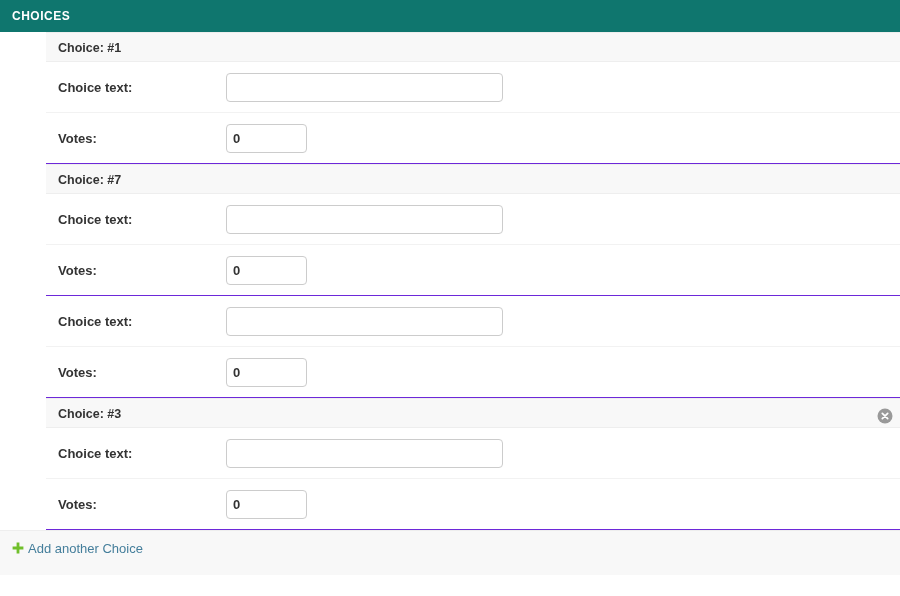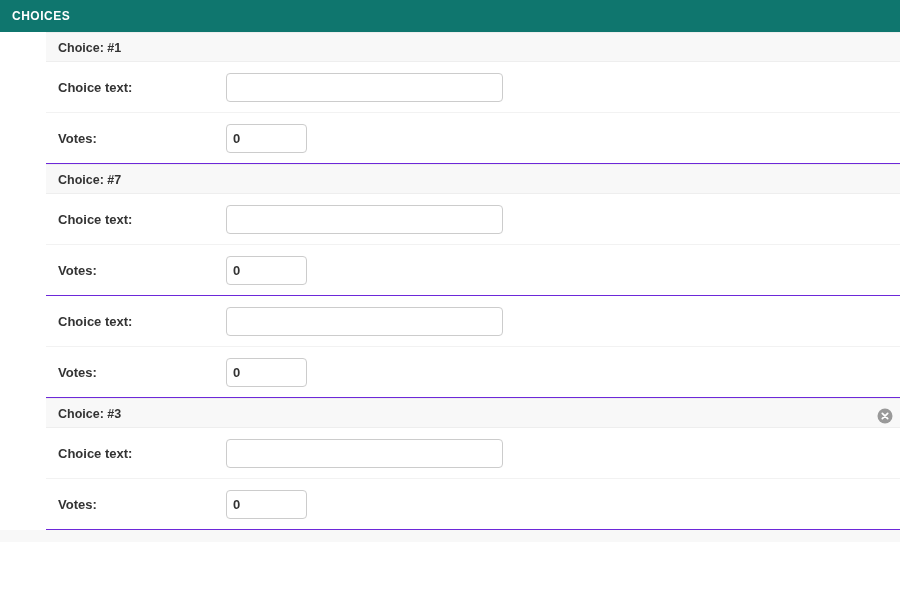--- a/index.html
+++ b/index.html
@@ -199,16 +199,25 @@
     <div class="form-row">
       <div class="field-label">Choice text:</div>
       <input class="text-field choice-text" type="text" value="" style="">
     </div>
     <div class="form-row last-row">
       <div class="field-label">Votes:</div>
       <input class="text-field votes" type="text" value="0" style="">
     </div>
   </div>
 
+  <div class="add-row">
+    <a href="#">
+      <span class="plus-icon">
+        <svg width="12" height="12" viewBox="0 0 12 12" xmlns="http://www.w3.org/2000/svg">
+          <path d="M4.6 0.6 H7.4 V4.6 H11.4 V7.4 H7.4 V11.4 H4.6 V7.4 H0.6 V4.6 H4.6 Z" fill="#70bf2b"></path>
+        </svg>
+      </span><span>Add another Choice</span>
+    </a>
+  </div>
 
   <div class="footer-fill"></div>
 
 </div>
 
 </body></html>

